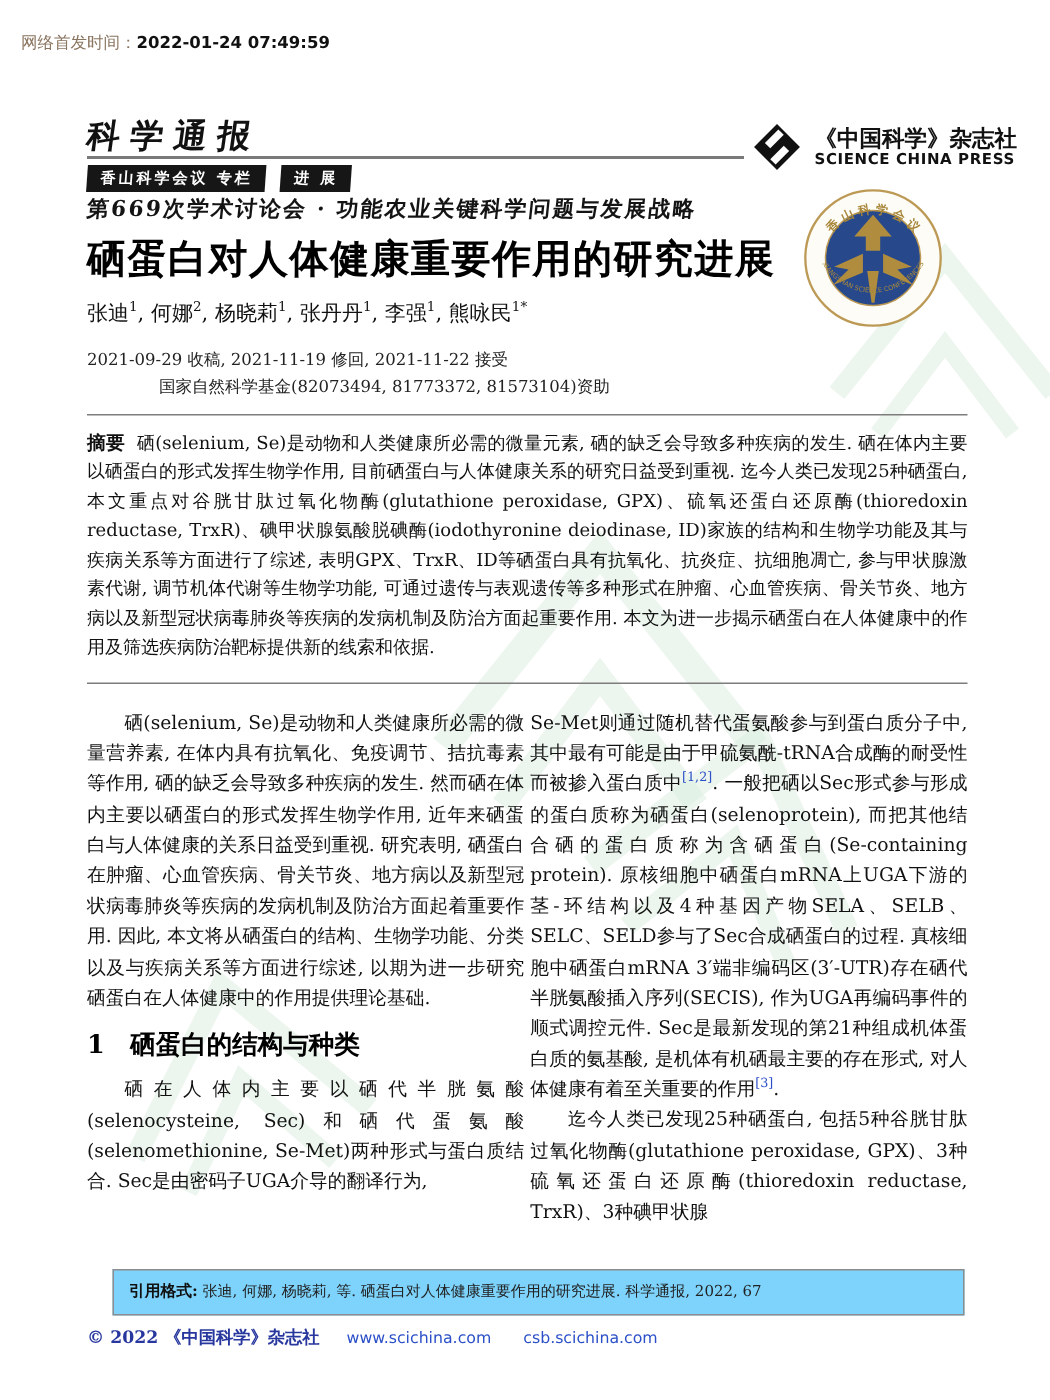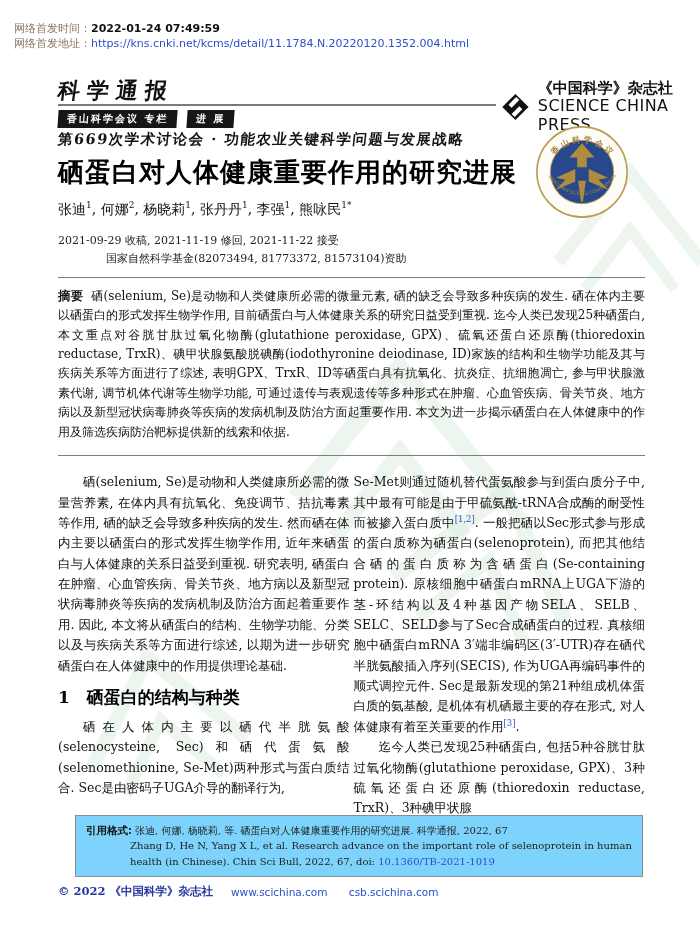--- a/index.html
+++ b/index.html
@@ -26,21 +26,21 @@
   .journal-rule { position:absolute; left:58px; top:88px; width:438px; height:2px; background:#7a7a7a; z-index:2; }
   .badges { position:absolute; left:58px; top:94px; z-index:2; display:flex; gap:10px; }
   .badge { background:#161616; color:#fff; font-size:10px; font-weight:bold;
     padding:2px 9px; letter-spacing:2px; transform:skewX(-4deg); }
   .topic { position:absolute; left:58px; top:114px; z-index:2;
     font-size:14.5px; font-weight:bold; letter-spacing:1.5px; transform:skewX(-6deg); color:#141414; }
 
   .press { position:absolute; left:500px; top:64px; z-index:2; display:flex; align-items:center; gap:7px; }
   .press-txt { line-height:1.15; }
   .press-cn { font-size:15px; font-weight:bold; color:#111; }
-  .press-en { font-family:"DejaVu Sans","Liberation Sans",sans-serif; font-size:16px; font-weight:normal; letter-spacing:.4px; color:#111; }
+  .press-en { font-family:"DejaVu Sans","Liberation Sans",sans-serif; font-size:10px; font-weight:bold; letter-spacing:.4px; color:#111; }
   .seal { position:absolute; left:534px; top:108px; z-index:2; }
 
   
   .content { position:absolute; left:58px; top:139px; width:587px; z-index:1; }
   .title { font-size:26px; font-weight:bold; color:#000; letter-spacing:1px; }
   .authors { margin-top:10px; font-size:14px; color:#111; }
   .authors sup { font-size:9px; color:#111; }
   .affils { margin-top:9px; font-size:10.5px; line-height:1.55; color:#222; }
   .affils a { color:#2b50c8; text-decoration:none; }
   .dates { margin-top:14px; font-size:11px; color:#222; }
@@ -93,23 +93,20 @@
     </svg>
     <svg class="wm" style="left:60px;top:600px;transform:rotate(-12deg)" width="200" height="200" viewBox="0 0 100 100">
       <polyline points="10,70 50,20 90,70" fill="none" stroke="#ddefe1" stroke-width="7"></polyline>
       <polyline points="25,85 50,52 75,85" fill="none" stroke="#ddefe1" stroke-width="6"></polyline>
     </svg>
   </div>
 
   <div class="topbar">
     <div>
       <span class="lbl">网络首发时间：</span><span class="val">2022-01-24 07:49:59</span>
-    </div>
-    <div>
-      <span class="lbl">网络首发地址：</span><a href="#">https://kns.cnki.net/kcms/detail/11.1784.N.20220120.1352.004.html</a>
     </div>
   </div>
 
   <div class="journal-name">科学通报</div>
   <div class="journal-rule"></div>
   <div class="badges">
     <span class="badge">香山科学会议 专栏</span>
     <span class="badge">进 展</span>
   </div>
   <div class="topic">第669次学术讨论会 · 功能农业关键科学问题与发展战略</div>
@@ -178,23 +175,20 @@
         <p class="indent">迄今人类已发现25种硒蛋白, 包括5种谷胱甘肽过氧化物酶(glutathione peroxidase, GPX)、3种硫氧还蛋白还原酶(thioredoxin reductase, TrxR)、3种碘甲状腺</p>
       </div>
     </div>
   </div>
 
   <div class="citebox">
     <div>
       <span class="clabel">引用格式:</span>
       <span>张迪, 何娜, 杨晓莉, 等. 硒蛋白对人体健康重要作用的研究进展. 科学通报, 2022, 67</span>
     </div>
-    <div class="en">
-      <span>Zhang D,  He N,  Yang X L, et al.  Research advance on the important role of selenoprotein in human health (in Chinese). Chin Sci Bull, 2022, 67, doi: </span><a href="#">10.1360/TB-2021-1019</a>
-    </div>
   </div>
 
   <div class="footer">
     <div class="copyright">© 2022 《中国科学》杂志社</div>
     <div class="sites">
       <a href="#">www.scichina.com</a>
       <a href="#">csb.scichina.com</a>
     </div>
   </div>
 

